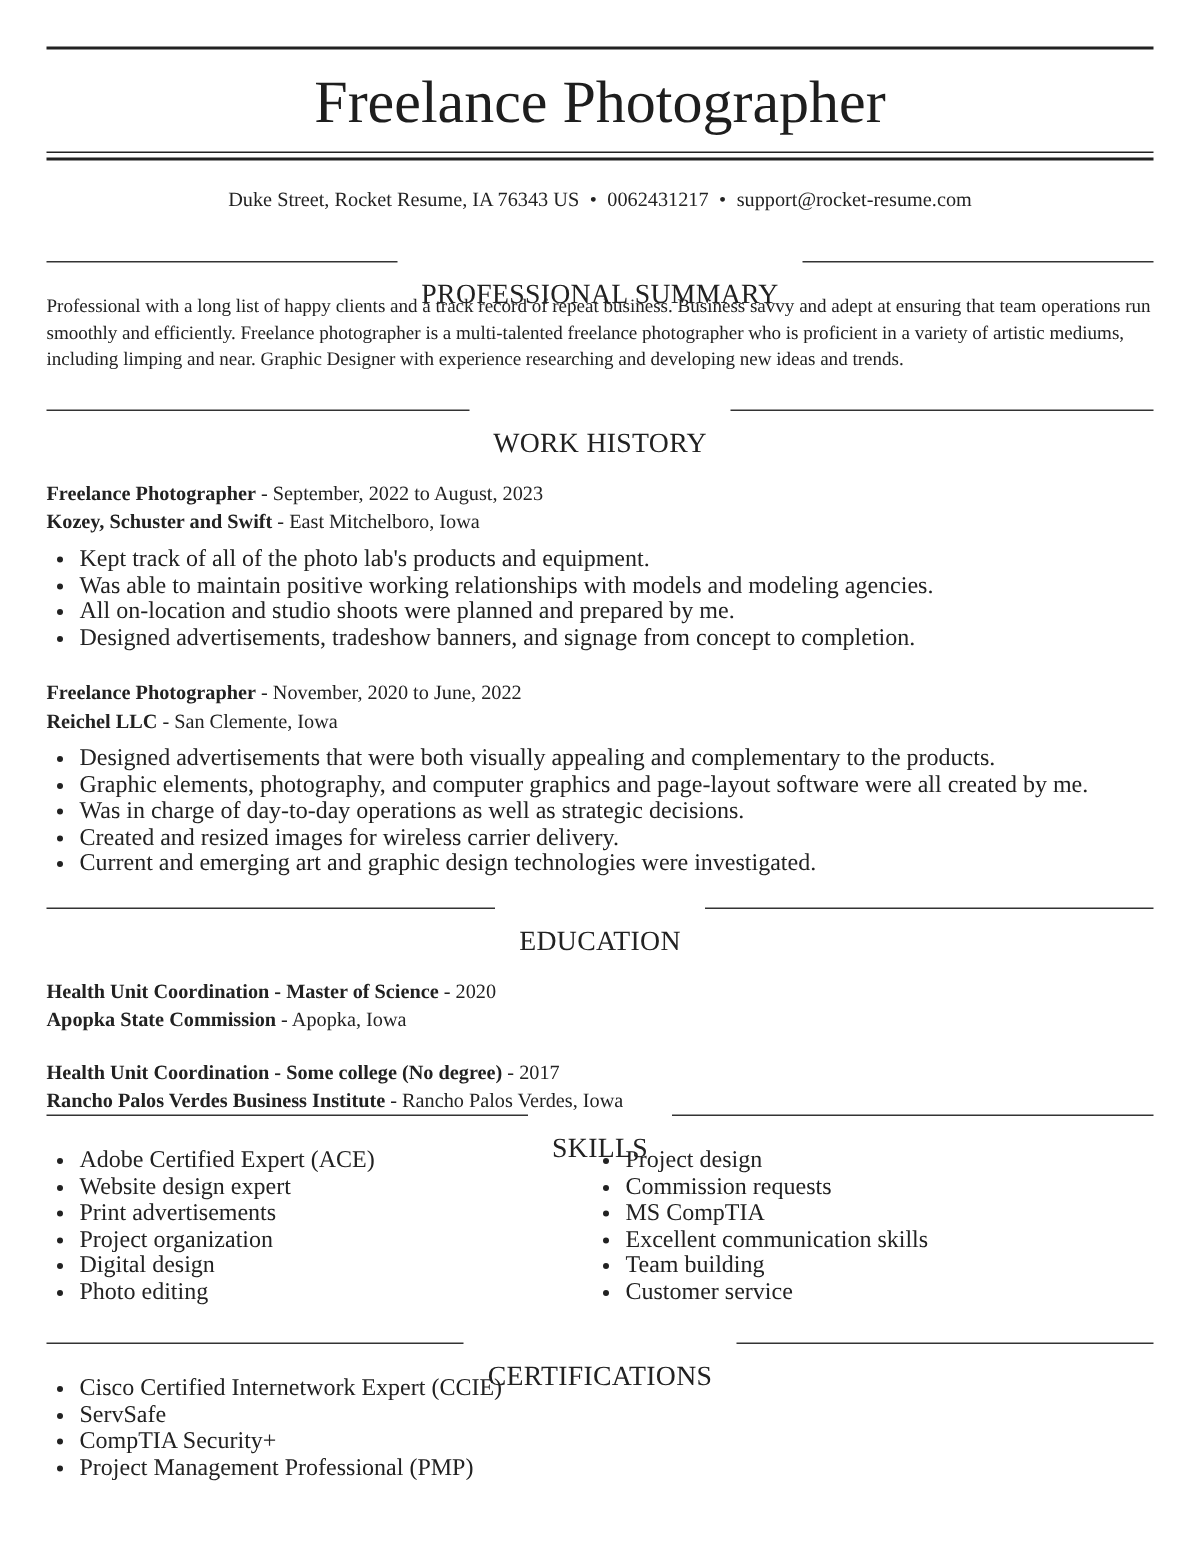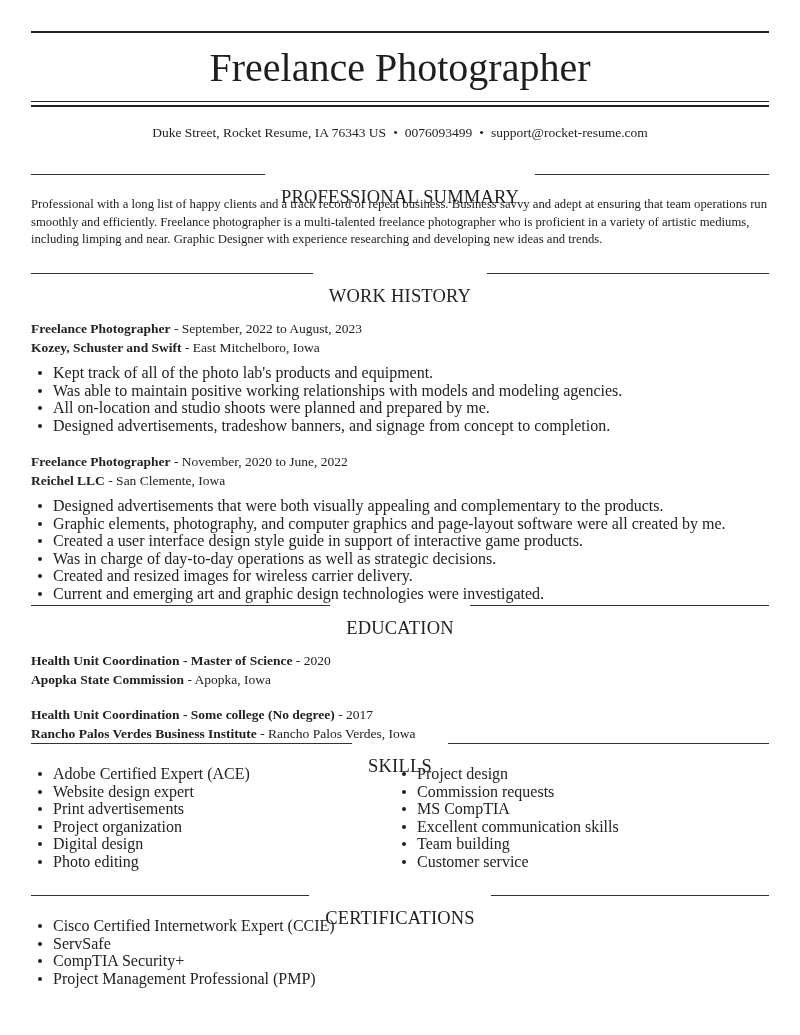--- a/index.html
+++ b/index.html
@@ -146,21 +146,21 @@
 <body>
 
 <div class="page">
 
   <div class="rule-top"></div>
   <h1 class="name">Freelance Photographer</h1>
   <div class="rule-double-a"></div>
   <div class="rule-double-b"></div>
 
   <div class="contact">
-    <span>Duke Street, Rocket Resume, IA 76343 US</span><span class="sep">•</span><span>0076093499</span><span class="sep">•</span><span>support@rocket-resume.com</span>
+    <span>Duke Street, Rocket Resume, IA 76343 US</span><span class="sep">•</span><span>0062431217</span><span class="sep">•</span><span>support@rocket-resume.com</span>
   </div>
 
   <div class="section-head" style="top:162px;">
     <div class="line"></div>
     <div class="title">PROFESSIONAL SUMMARY</div>
     <div class="line"></div>
   </div>
   <p class="summary">Professional with a long list of happy clients and a track record of repeat business. Business savvy and adept at ensuring that team operations run smoothly and efficiently. Freelance photographer is a multi-talented freelance photographer who is proficient in a variety of artistic mediums, including limping and near. Graphic Designer with experience researching and developing new ideas and trends.</p>
 
   <div class="section-head" style="top:261px;">
@@ -179,21 +179,20 @@
       <li>Designed advertisements, tradeshow banners, and signage from concept to completion.</li>
     </ul>
   </div>
 
   <div class="block" style="top:428px;">
     <div class="line1"><b>Freelance Photographer</b><span> - November, 2020 to June, 2022</span></div>
     <div class="line2"><b>Reichel LLC</b><span> - San Clemente, Iowa</span></div>
     <ul class="bullets" style="margin-top:7px;">
       <li>Designed advertisements that were both visually appealing and complementary to the products.</li>
       <li>Graphic elements, photography, and computer graphics and page-layout software were all created by me.</li>
-      <li>Created a user interface design style guide in support of interactive game products.</li>
       <li>Was in charge of day-to-day operations as well as strategic decisions.</li>
       <li>Created and resized images for wireless carrier delivery.</li>
       <li>Current and emerging art and graphic design technologies were investigated.</li>
     </ul>
   </div>
 
   <div class="section-head" style="top:593px;font-family:Liberation Serif, serif;">
     <div class="line"></div>
     <div class="title">EDUCATION</div>
     <div class="line"></div>

